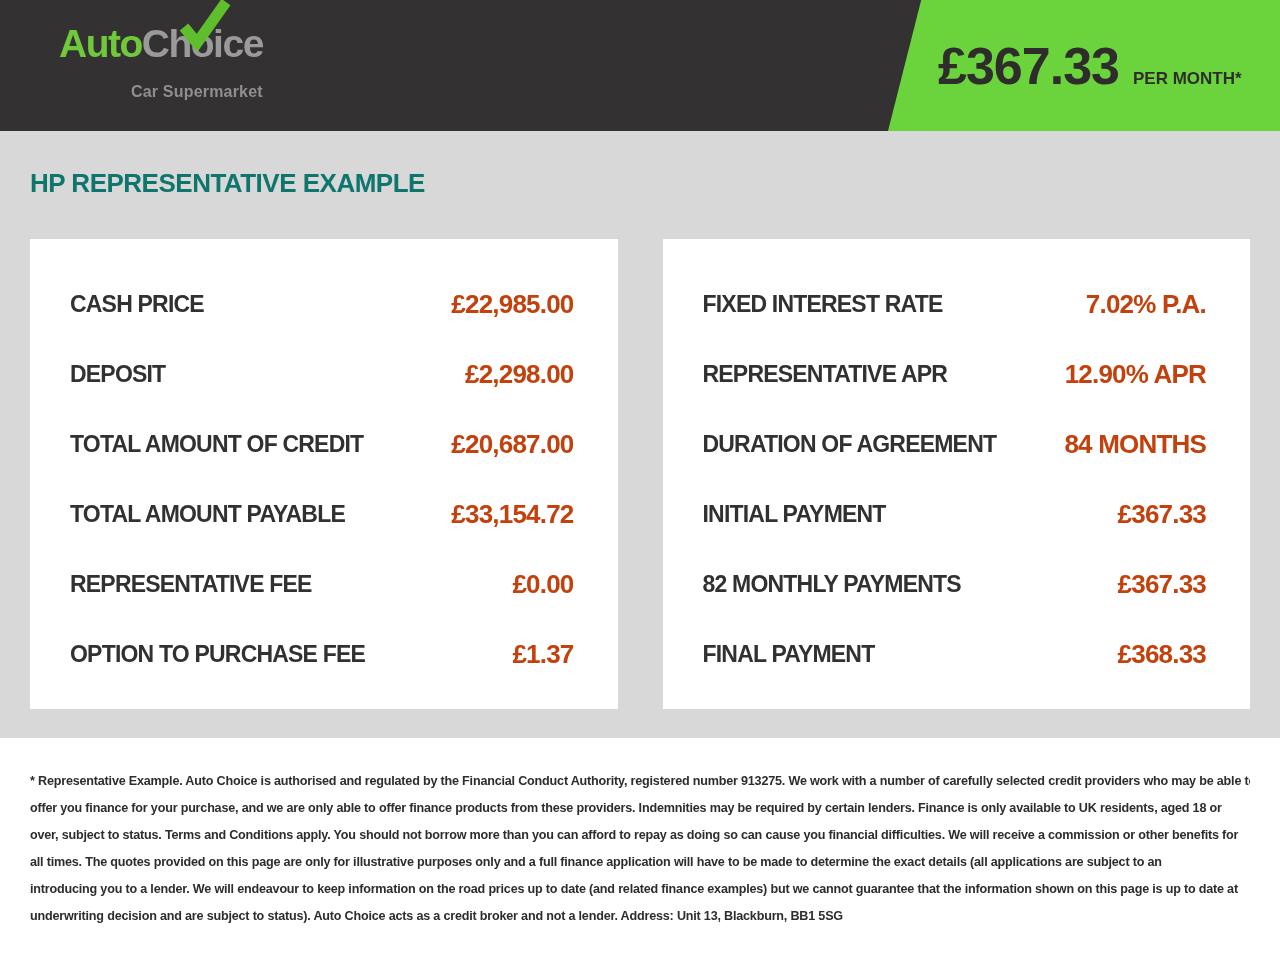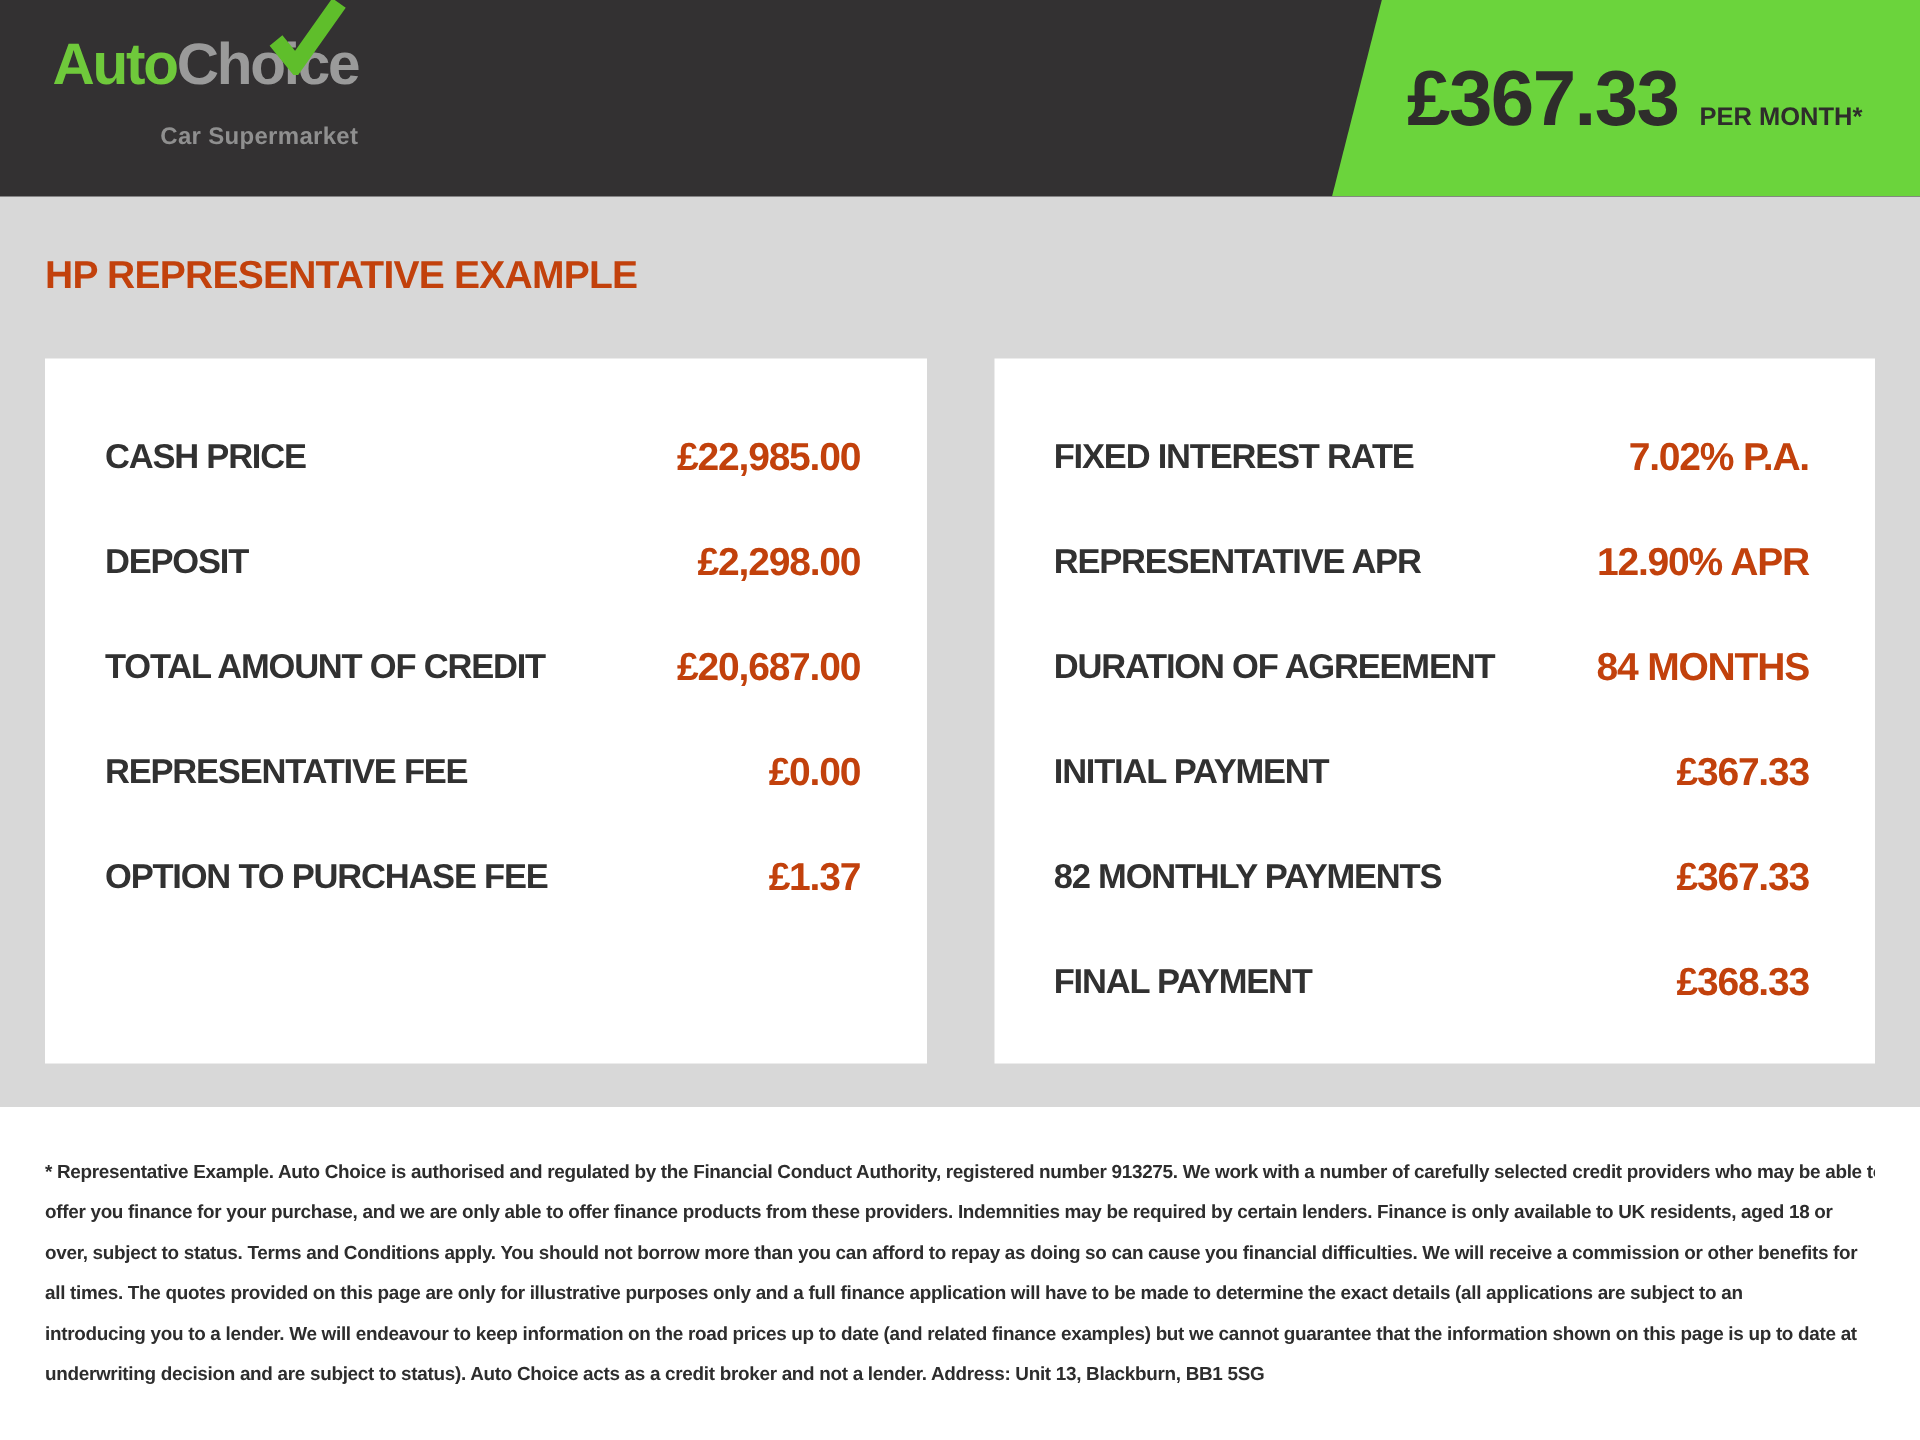--- a/index.html
+++ b/index.html
@@ -23,21 +23,21 @@
     left: 35px; top: 24px;
     cursor: pointer;
   }
   .logo-text {
     position: relative;
     font-size: 39px;
     font-weight: 700;
     letter-spacing: -1.5px;
     line-height: 1;
   }
-  .lg-green { color: #6fc93b; }
+  .lg-green { color: #6fc93b; margin-left: 24px; }
   .lg-gray  { color: #9a9a9a; }
   .check-icon {
     position: absolute;
     left: 142px; top: -26px;
     pointer-events: none;
   }
   .tagline {
     color: #8f8f8f;
     font-weight: 700;
     font-size: 16px;
@@ -67,21 +67,21 @@
     margin-left: 14px;
     margin-top: 32px;
   }
 
   
   main { padding: 0 30px; }
   .page-title {
     margin: 37px 0 0 0;
     font-size: 26px;
     font-weight: 700;
-    color: #c2410c;
+    color: #0f766e;
     letter-spacing: -0.5px;
     line-height: 30px;
   }
   .cards {
     display: flex;
     gap: 45px;
     margin-top: 41px;
   }
   .card {
     flex: 1;
@@ -156,20 +156,24 @@
       </div>
       <div class="frow">
         <span class="flabel">DEPOSIT</span>
         <span class="fvalue">£2,298.00</span>
       </div>
       <div class="frow">
         <span class="flabel">TOTAL AMOUNT OF CREDIT</span>
         <span class="fvalue">£20,687.00</span>
       </div>
       <div class="frow">
+        <span class="flabel">TOTAL AMOUNT PAYABLE</span>
+        <span class="fvalue">£33,154.72</span>
+      </div>
+      <div class="frow">
         <span class="flabel">REPRESENTATIVE FEE</span>
         <span class="fvalue">£0.00</span>
       </div>
       <div class="frow">
         <span class="flabel">OPTION TO PURCHASE FEE</span>
         <span class="fvalue">£1.37</span>
       </div>
     </section>
 
     <section class="card">

